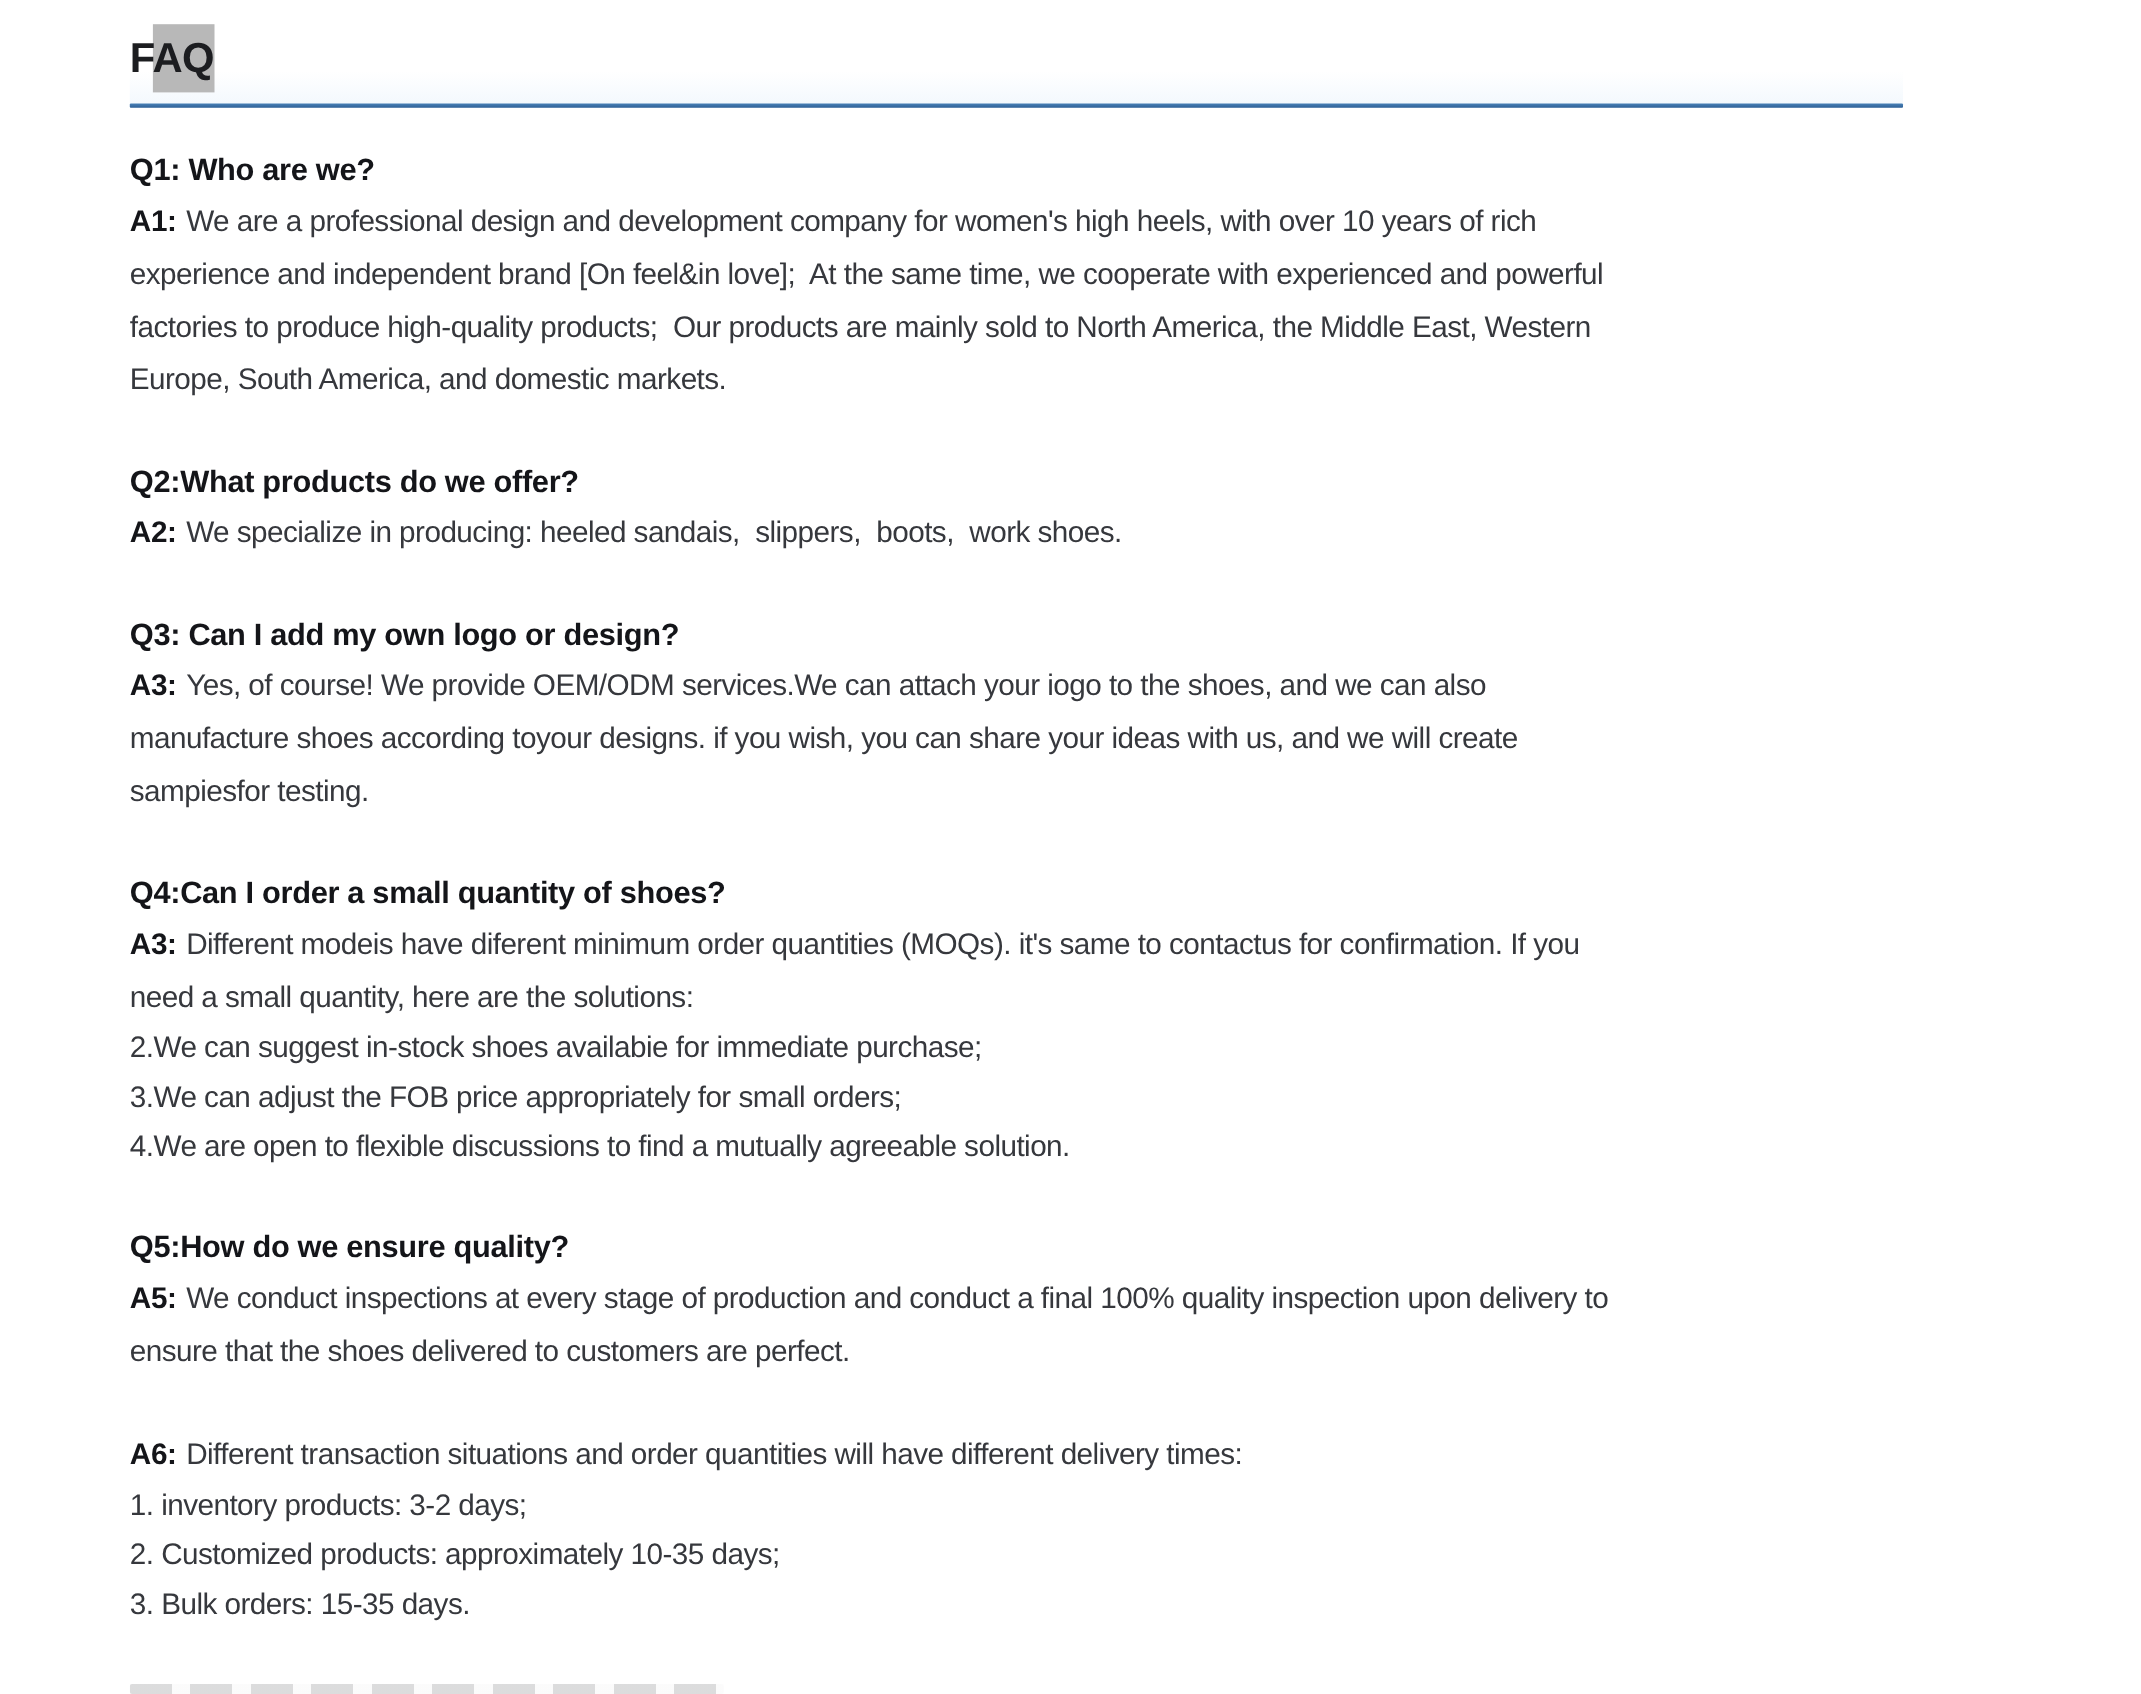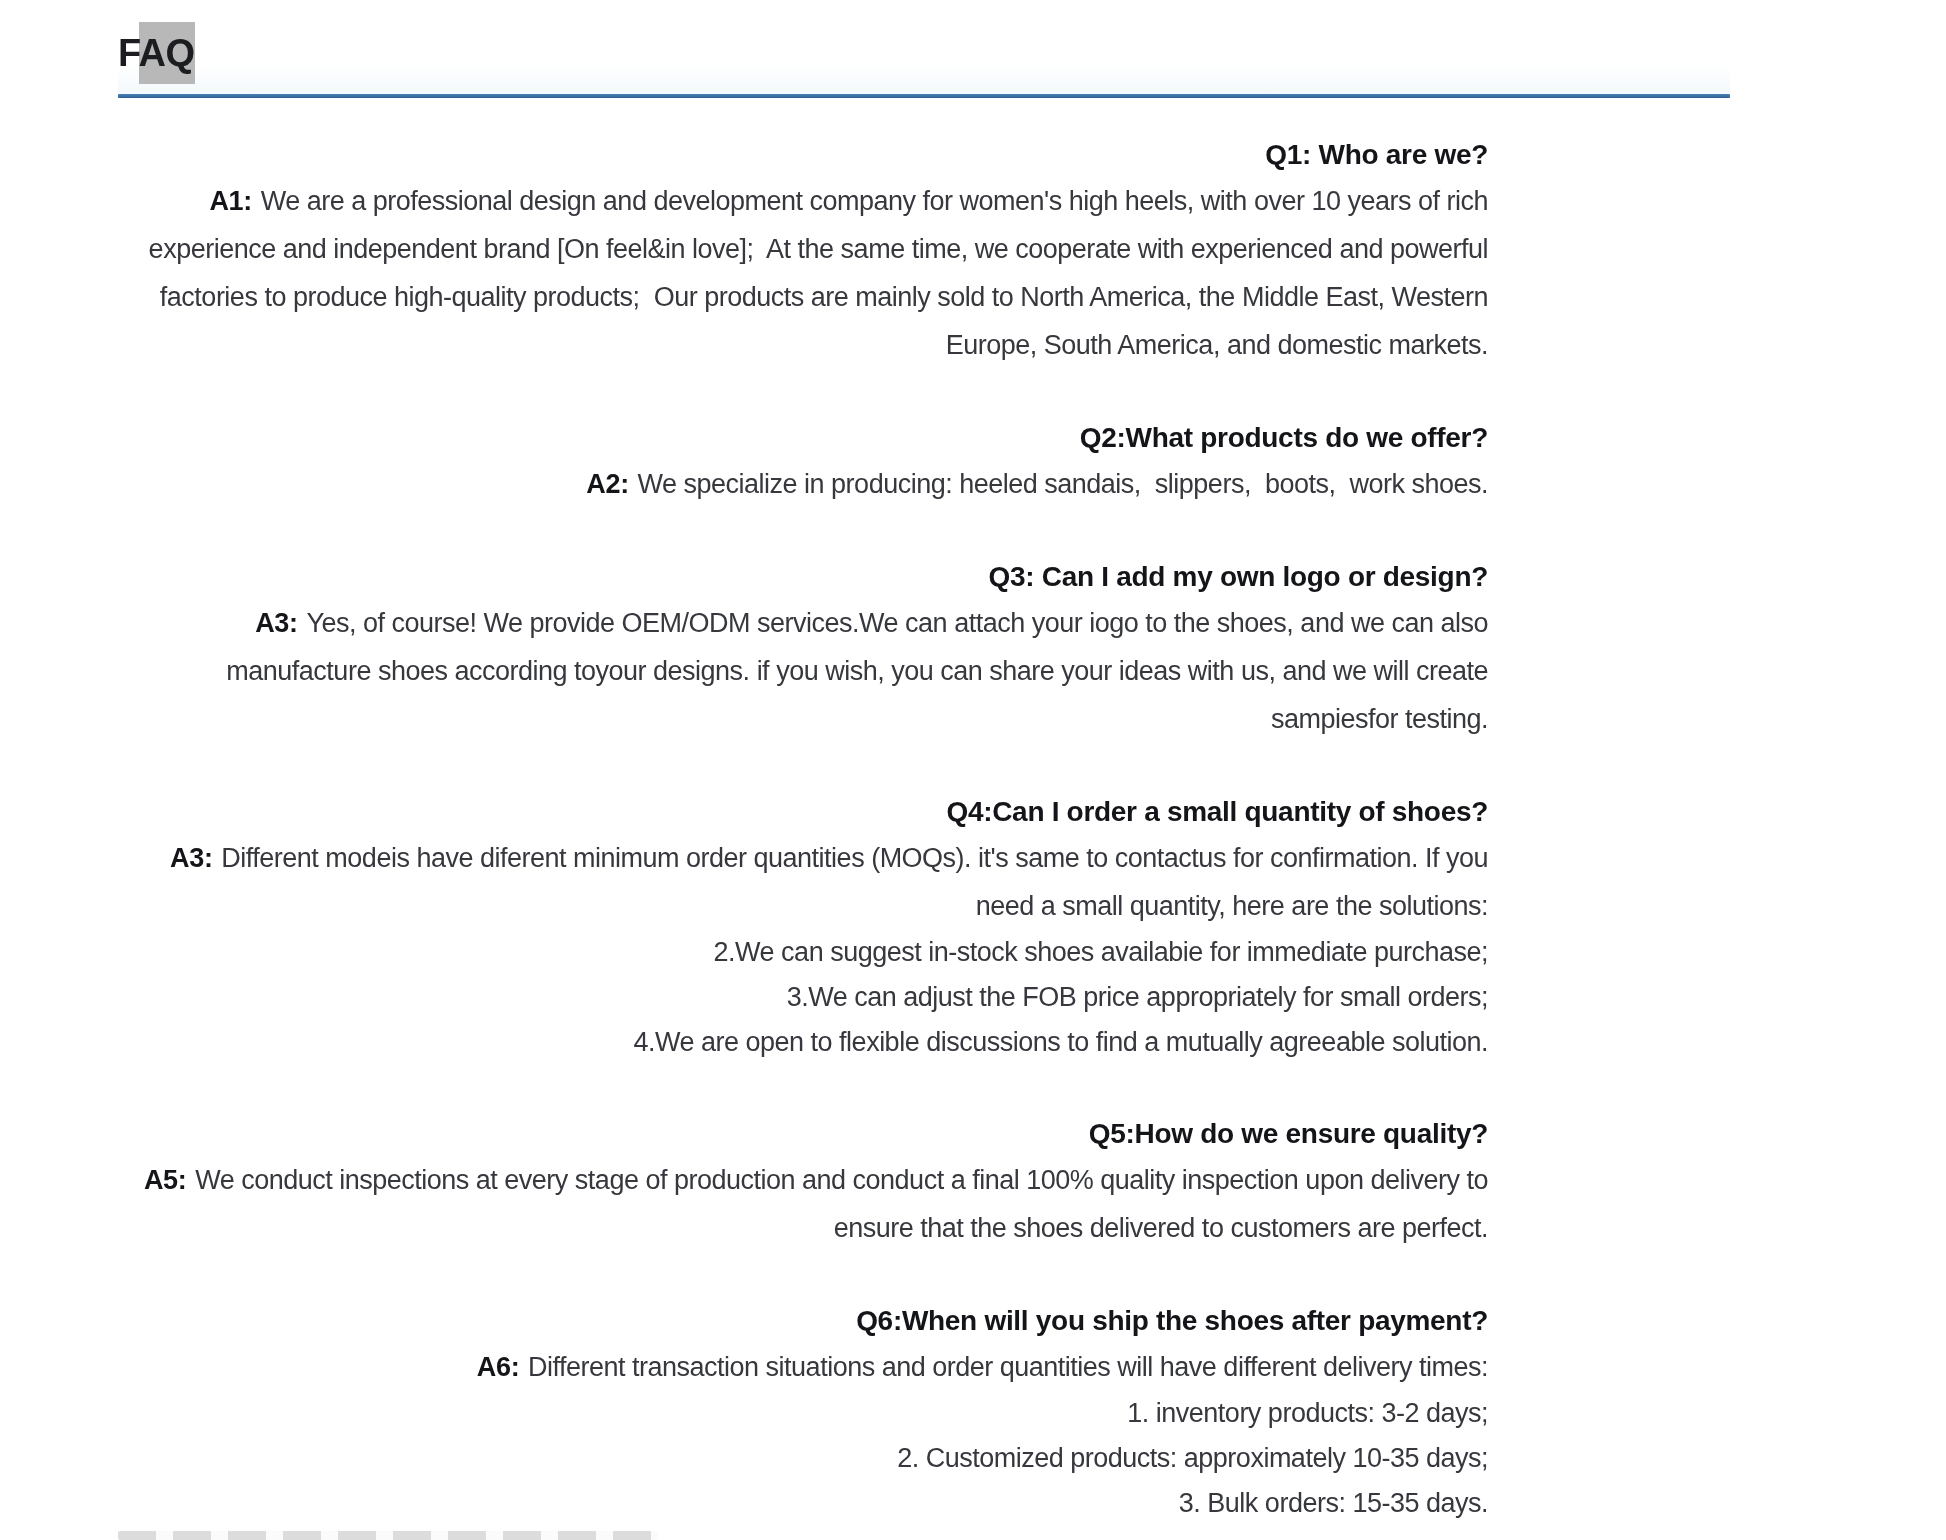--- a/index.html
+++ b/index.html
@@ -46,21 +46,21 @@
     height: 4px;
     background: linear-gradient(to bottom, #4a82b8, #2e6096);
     margin-top: 12px;
     border-radius: 1px;
   }
   
   .faq-list {
     width: 1370px;
     color: #323439;
   }
-  .faq-section { margin-top: 46px; text-align: right; }
+  .faq-section { margin-top: 46px; }
   .faq-section:first-of-type { margin-top: 34px; }
   .faq-question {
     font-size: 28px;
     font-weight: 700;
     color: #141519;
     line-height: 45px;
     letter-spacing: -0.3px;
   }
   .faq-answer {
     font-size: 27px;
@@ -130,21 +130,20 @@
       <div class="answer-line">3.We can adjust the FOB price appropriately for small orders;</div>
       <div class="answer-line">4.We are open to flexible discussions to find a mutually agreeable solution.</div>
     </section>
 
     <section class="faq-section">
       <div class="faq-question">Q5:How do we ensure quality?</div>
       <p class="faq-answer"><span class="answer-label">A5:</span><span class="answer-text">We conduct inspections at every stage of production and conduct a final 100% quality inspection upon delivery to ensure that the shoes delivered to customers are perfect.</span></p>
     </section>
 
     <section class="faq-section">
-      <div class="faq-question">Q6:When will you ship the shoes after payment?</div>
       <p class="faq-answer"><span class="answer-label">A6:</span><span class="answer-text">Different transaction situations and order quantities will have different delivery times:</span></p>
       <div class="answer-line">1. inventory products: 3-2 days;</div>
       <div class="answer-line">2. Customized products: approximately 10-35 days;</div>
       <div class="answer-line">3. Bulk orders: 15-35 days.</div>
     </section>
 
   </div>
 </div>
 
 <div class="cropped-hint"></div>

